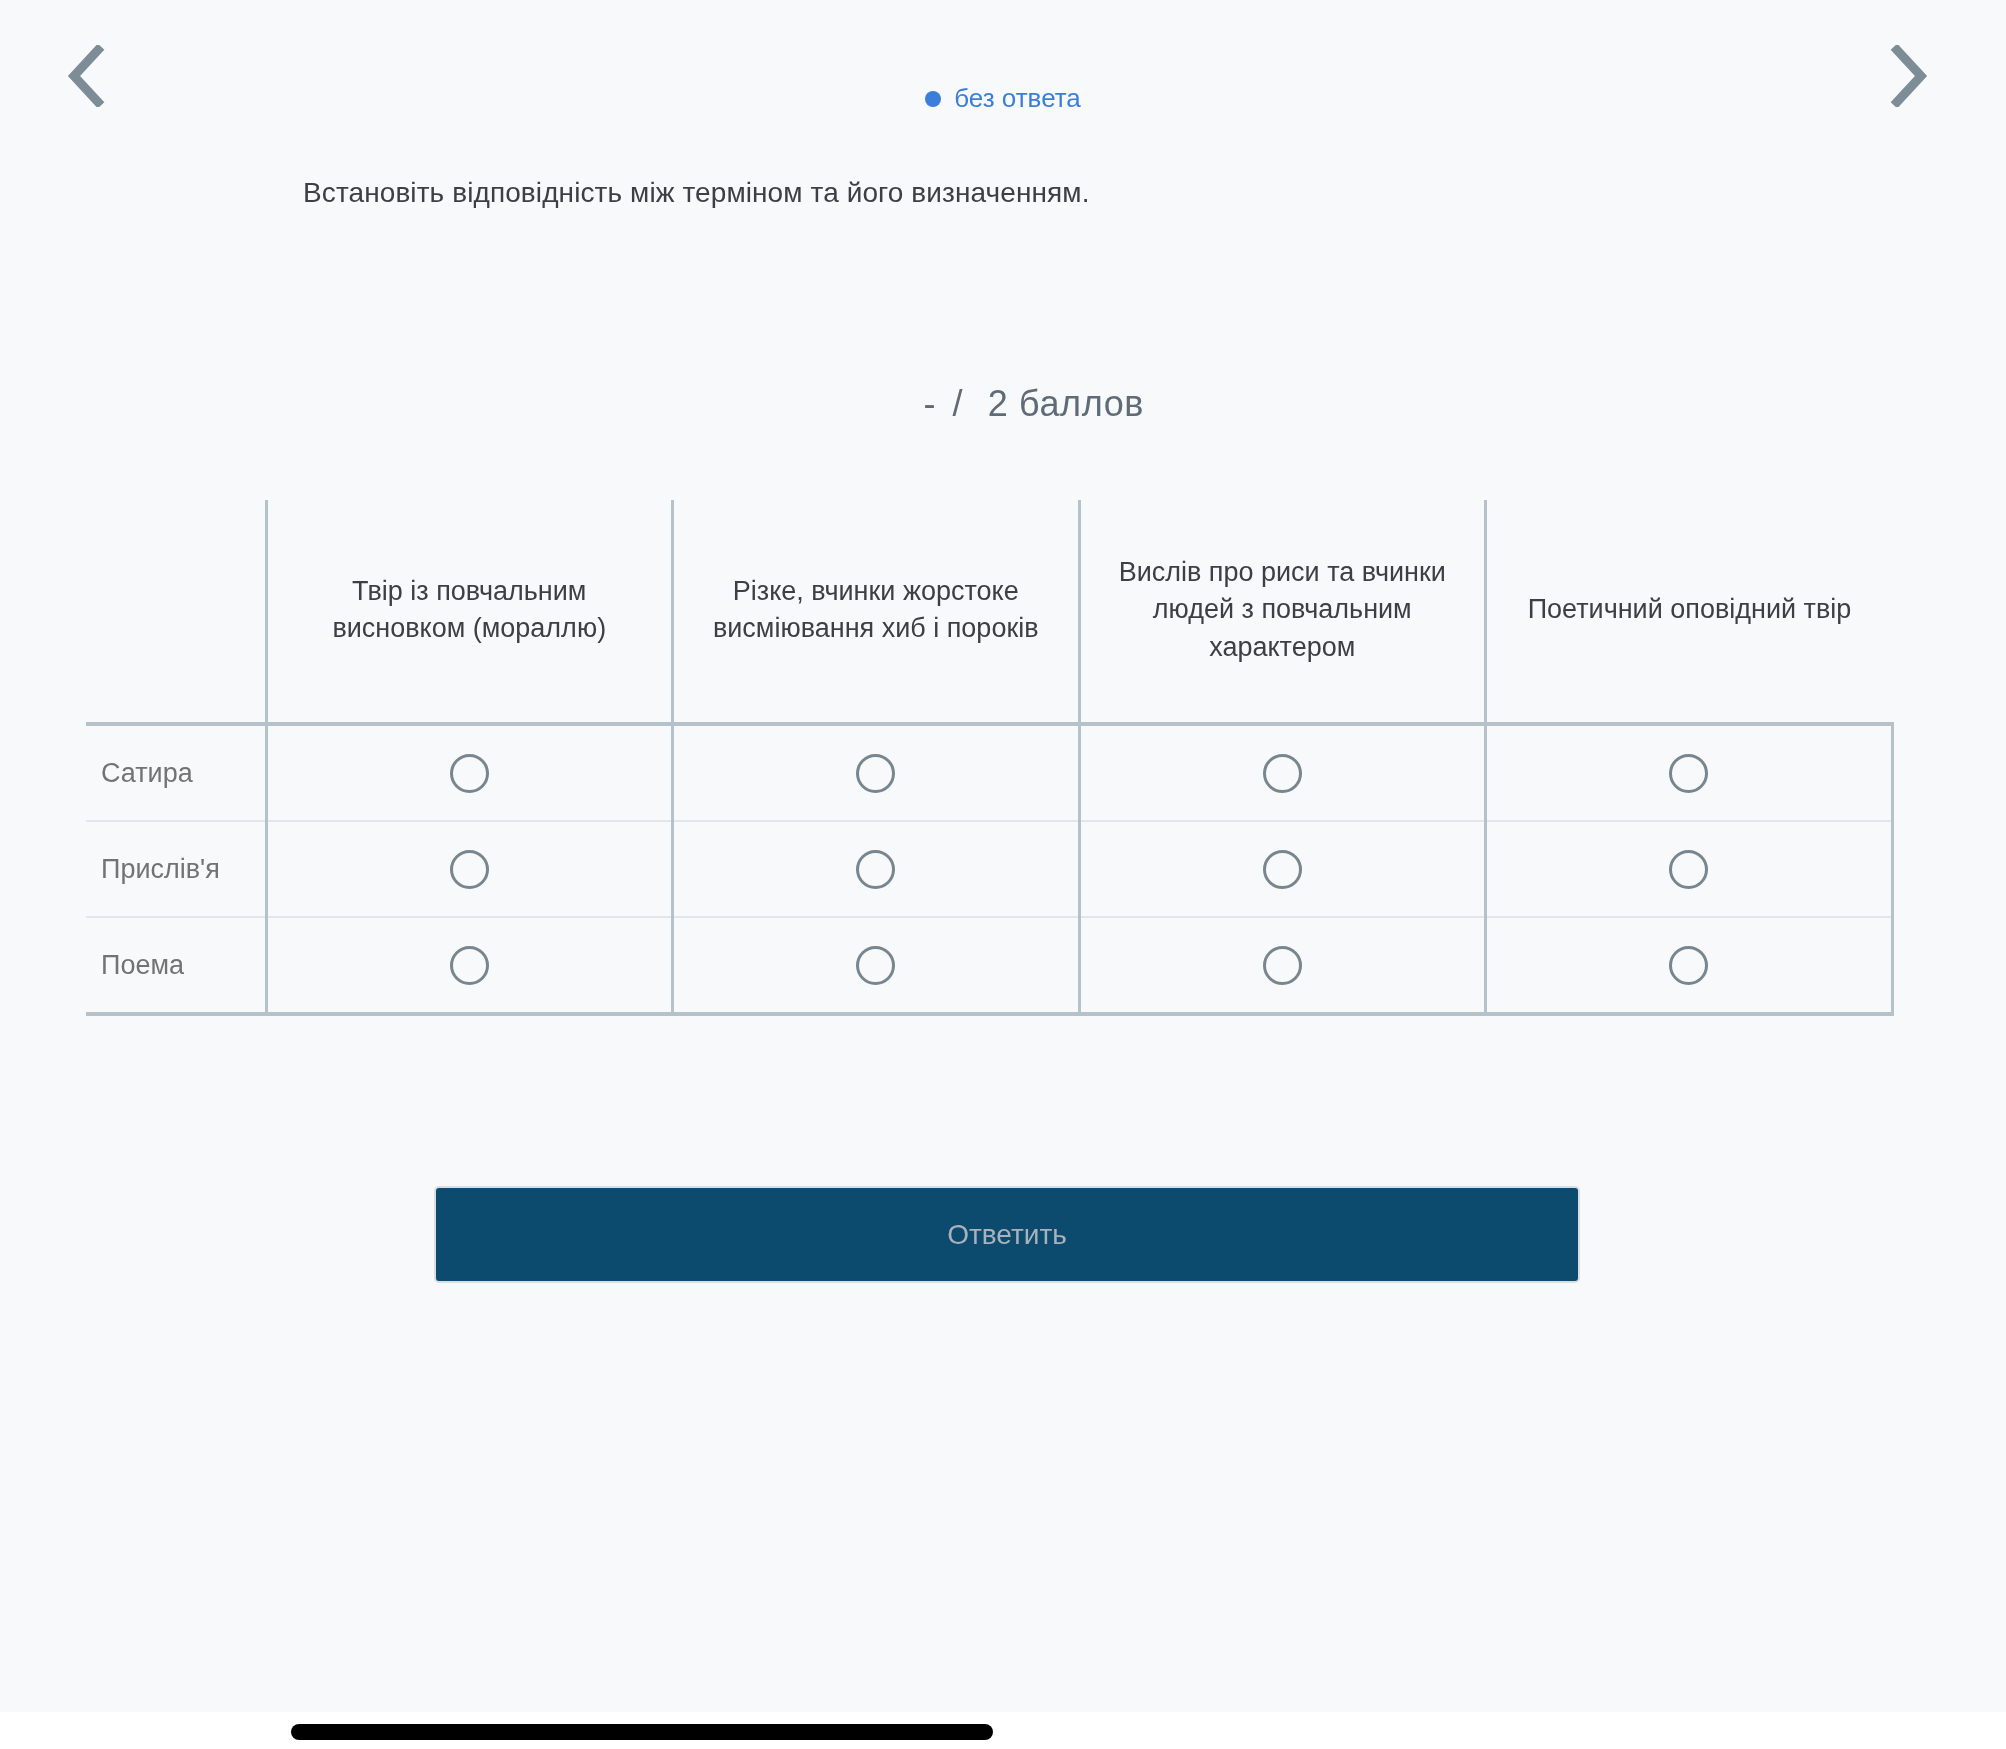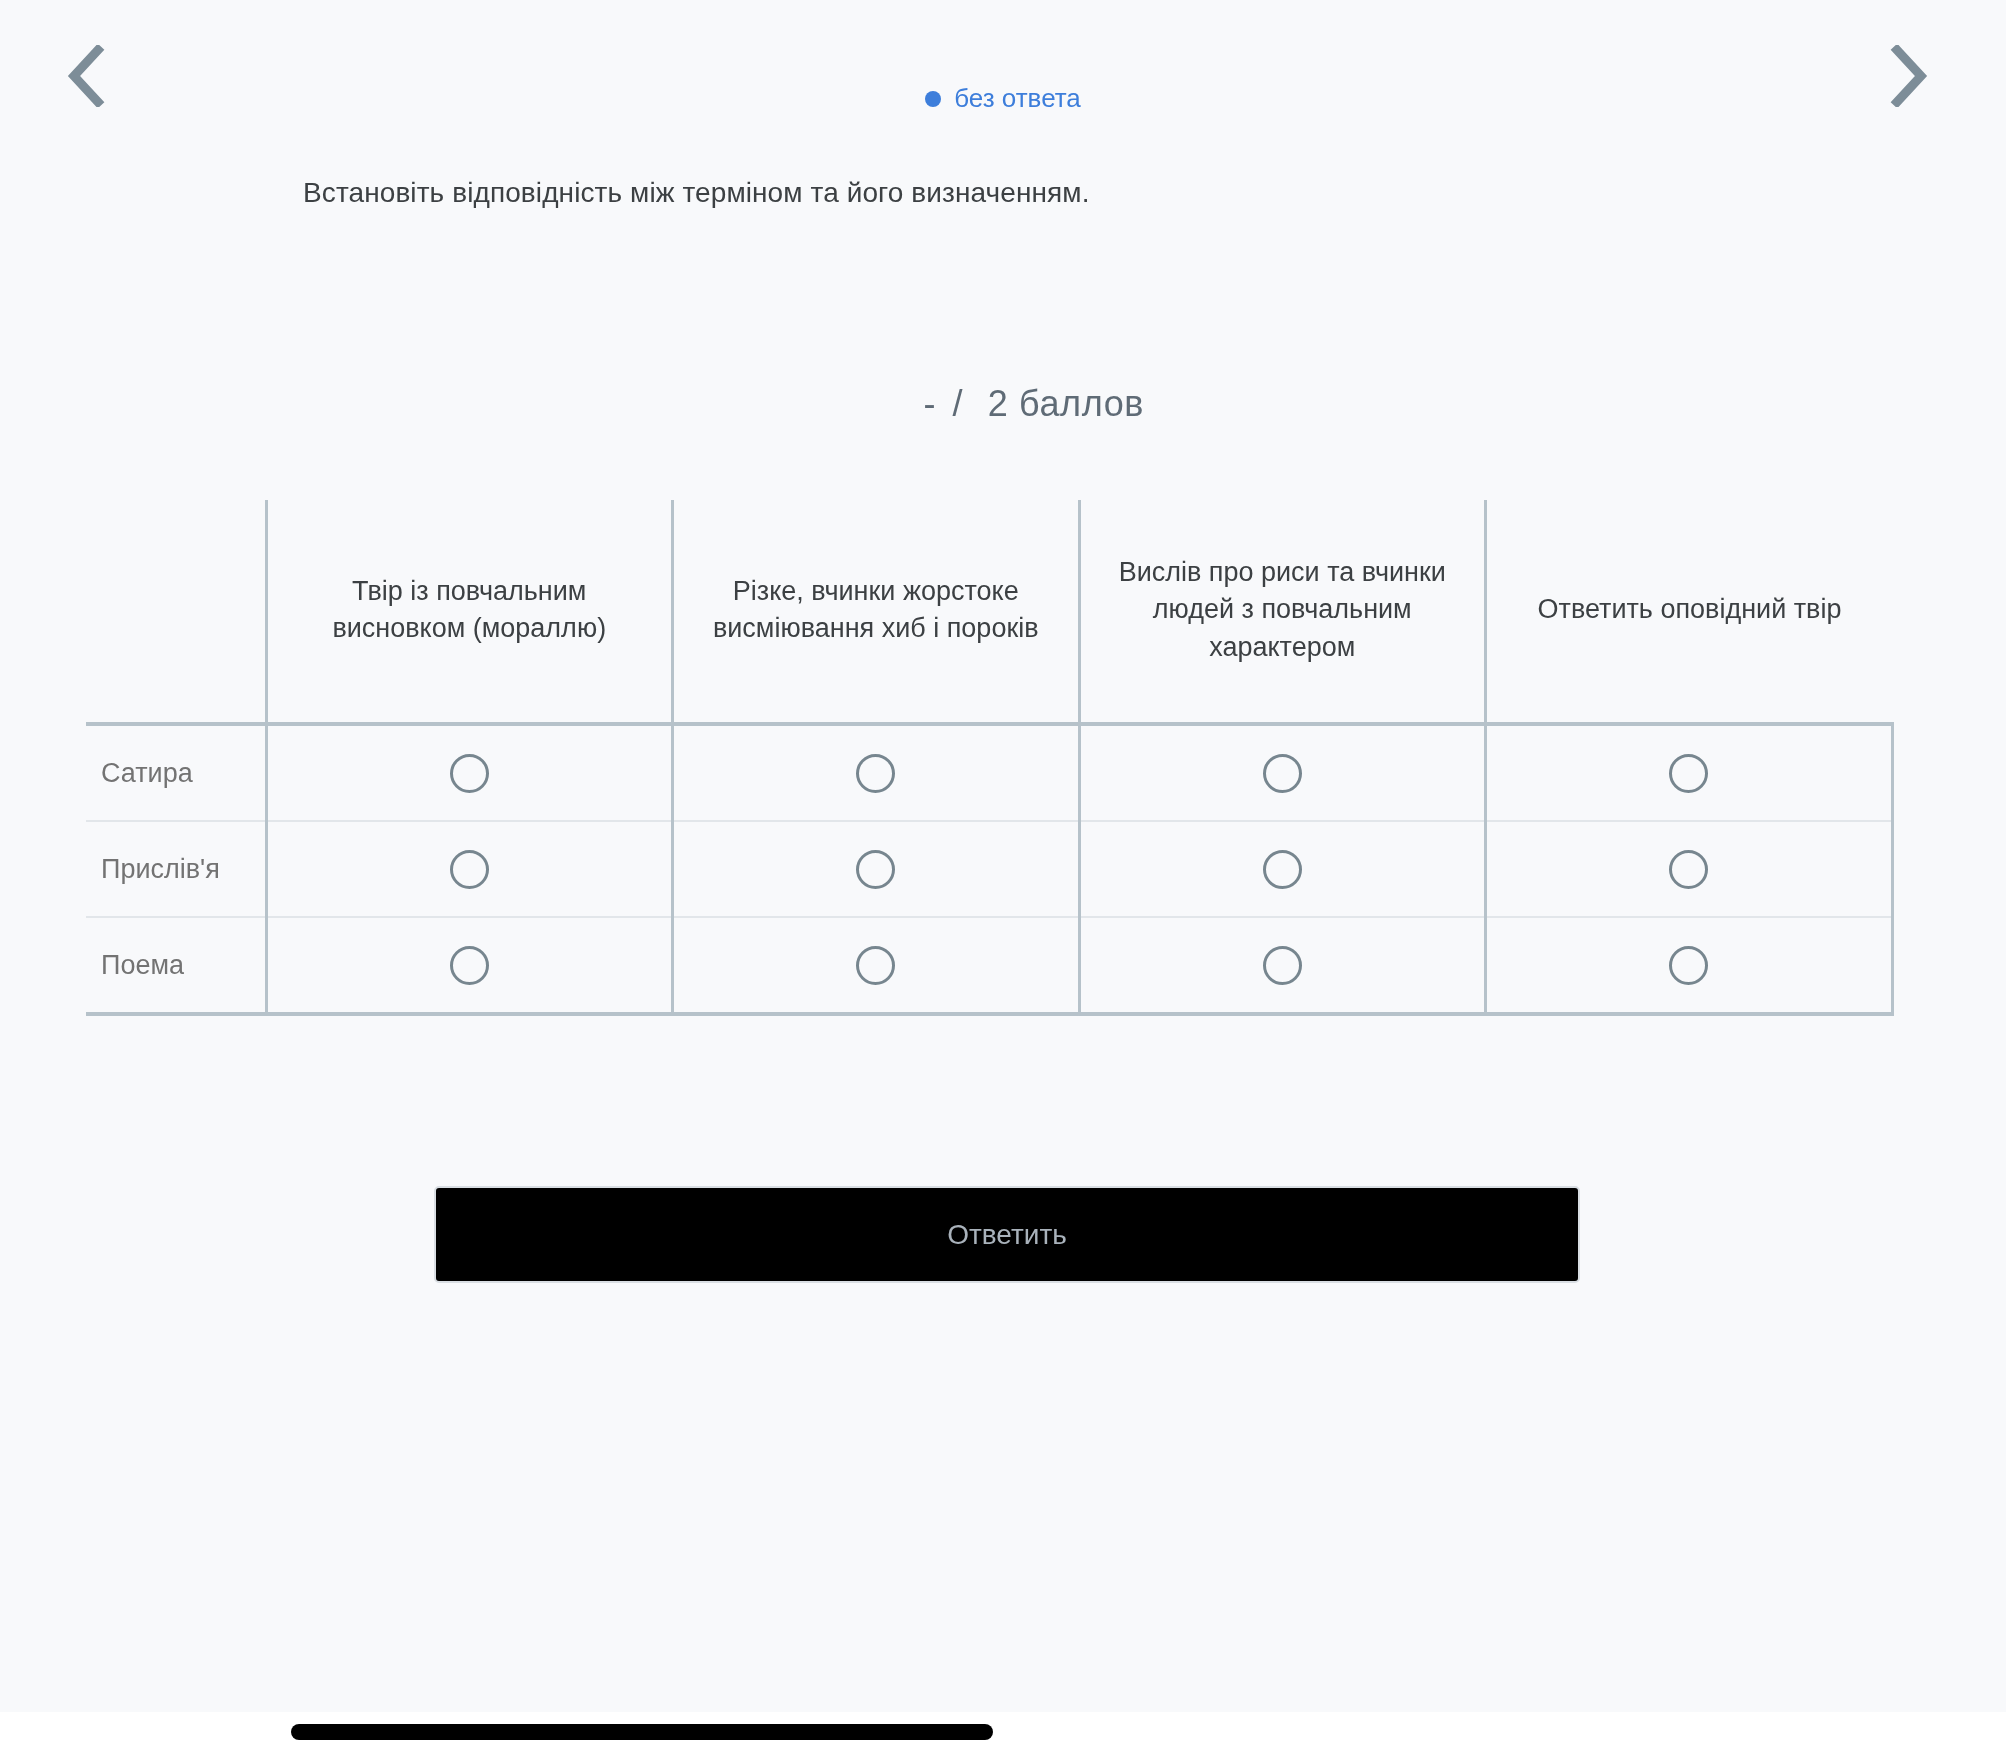--- a/index.html
+++ b/index.html
@@ -179,21 +179,21 @@
     vertical-align: middle;
   }
 
   
   .submit-btn {
     position: absolute;
     left: 434px;
     top: 1186px;
     width: 1146px;
     height: 97px;
-    background: #000000;
+    background: #0c4a6e;
     border: 2px solid #d9dee3;
     border-radius: 5px;
     display: flex;
     align-items: center;
     justify-content: center;
     font-size: 28px;
     color: #a9b2bb;
     cursor: pointer;
     box-sizing: border-box;
   }
@@ -265,21 +265,21 @@
             <col class="c-opt">
             <col class="c-opt">
             <col class="c-opt">
         </colgroup>
         <thead>
           <tr>
             <th class="corner"></th>
             <th class="opt">Твір із повчальним висновком (мораллю)</th>
             <th class="opt">Різке, вчинки жорстоке висміювання хиб і пороків</th>
             <th class="opt">Вислів про риси та вчинки людей з повчальним характером</th>
-            <th class="opt">Ответить оповідний твір</th>
+            <th class="opt">Поетичний оповідний твір</th>
           </tr>
         </thead>
         <tbody>
 
           <tr>
             <td class="rowlabel">Сатира</td>
             <td class="cell">
               <span class="radio"></span></td>
             <td class="cell">
               <span class="radio"></span></td>

